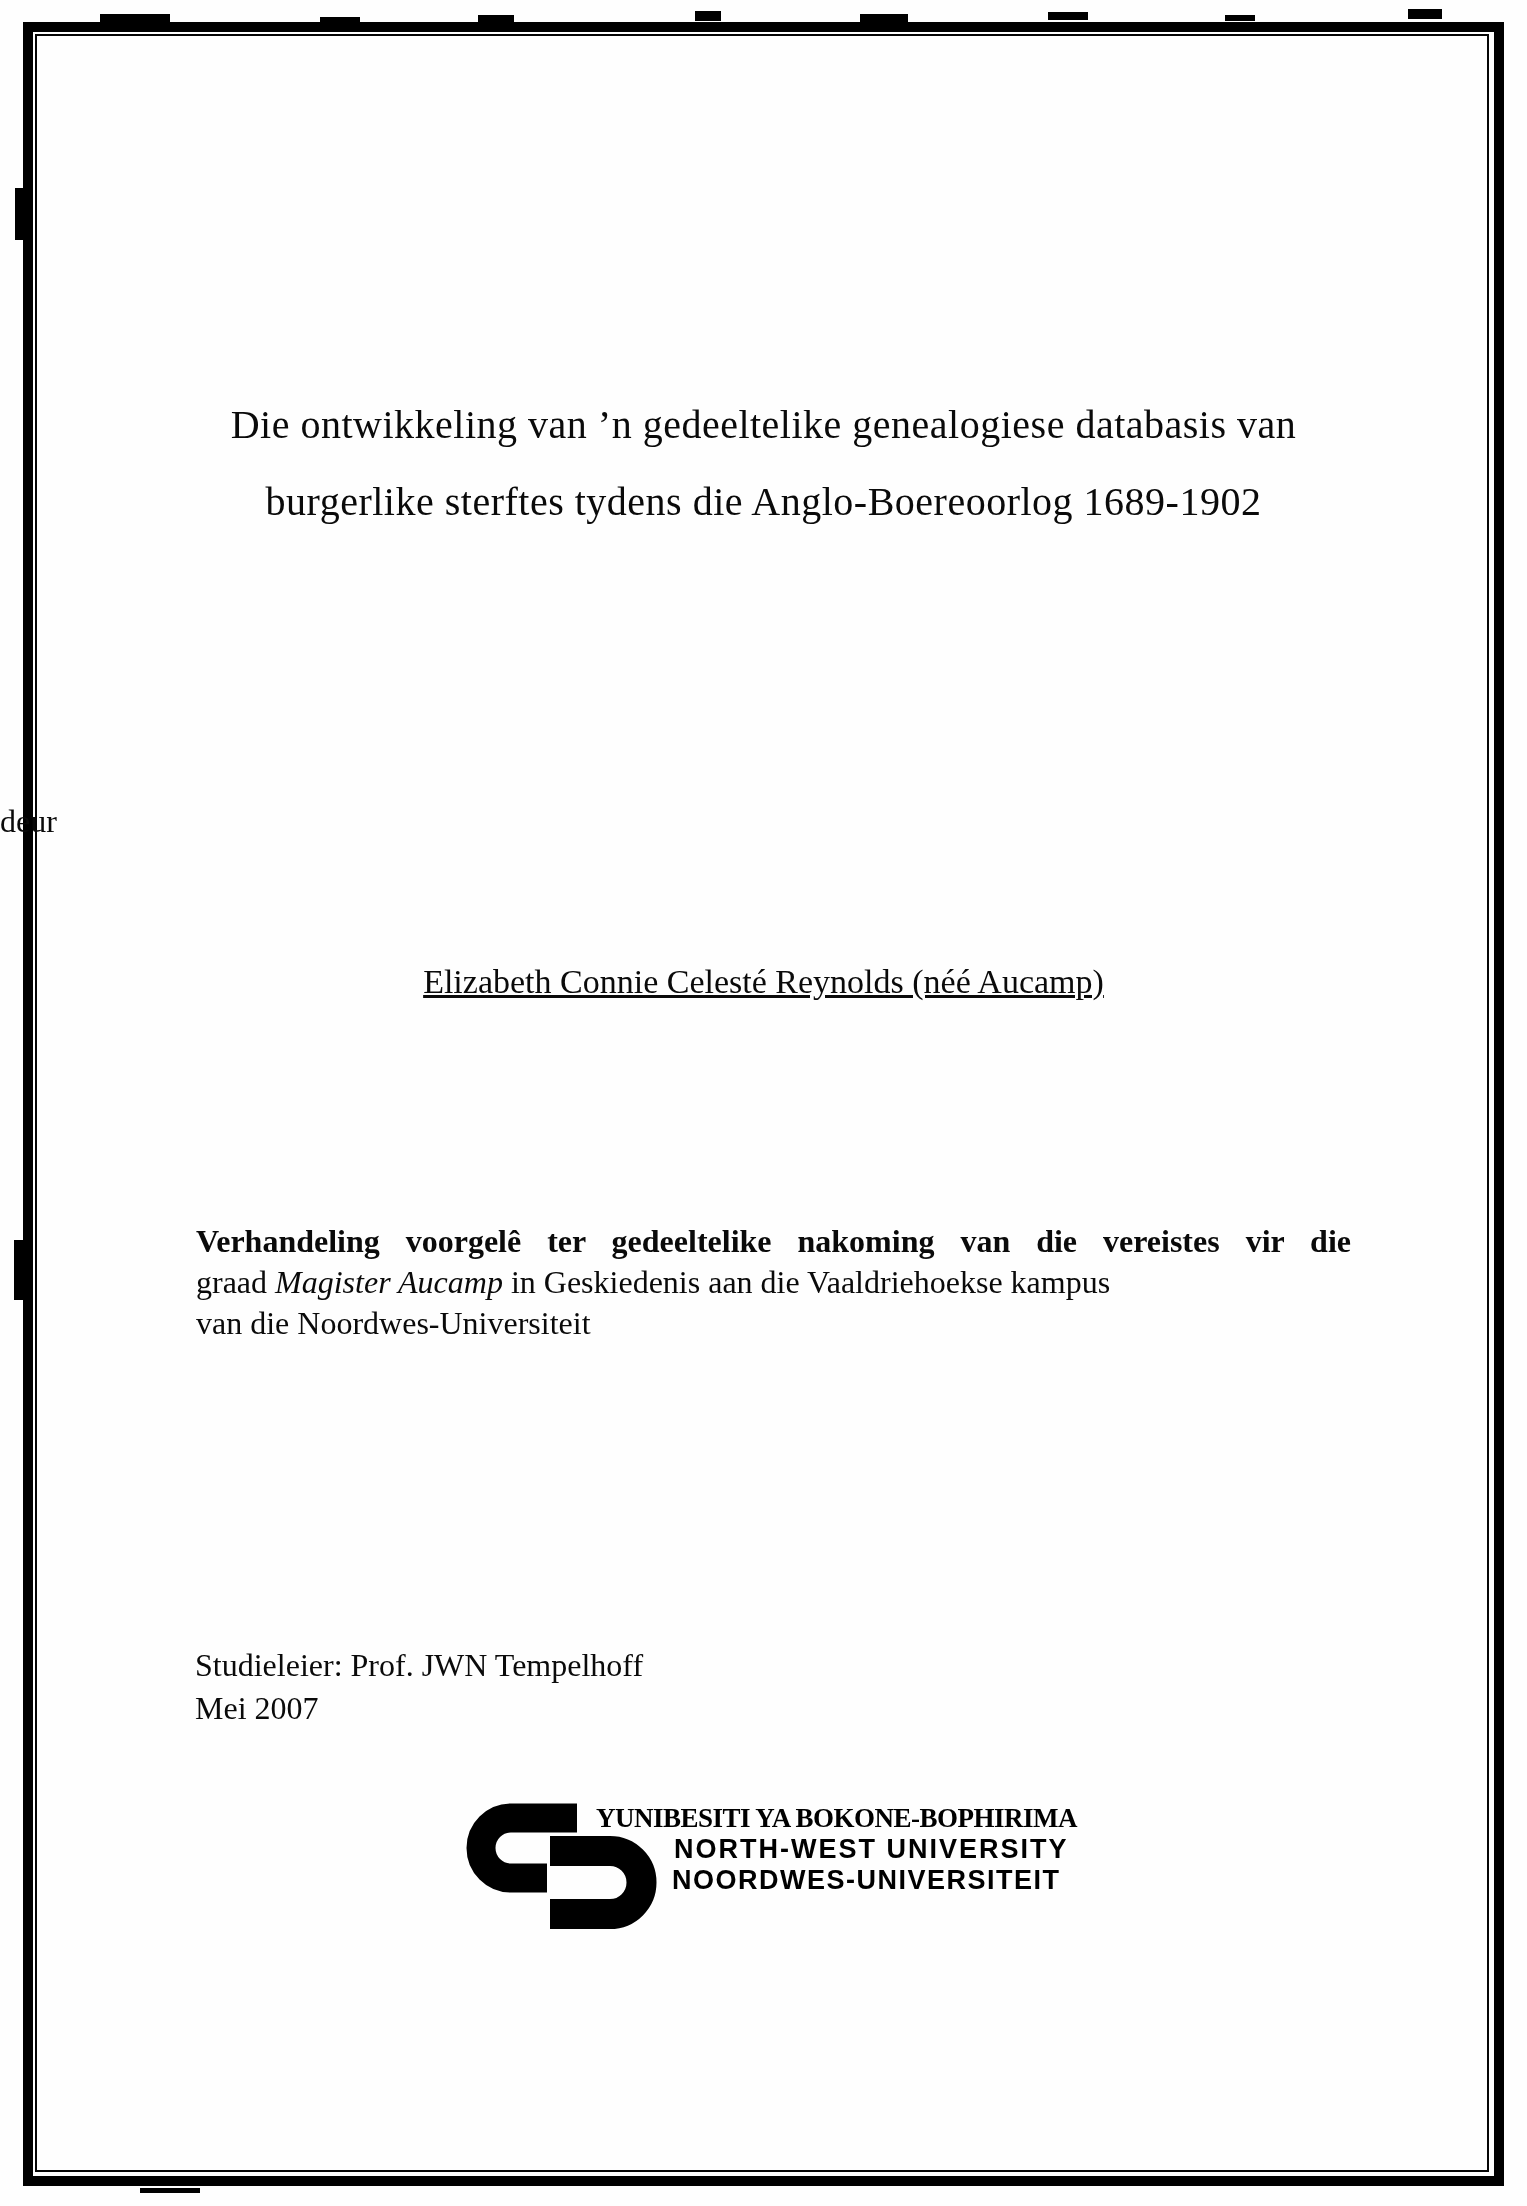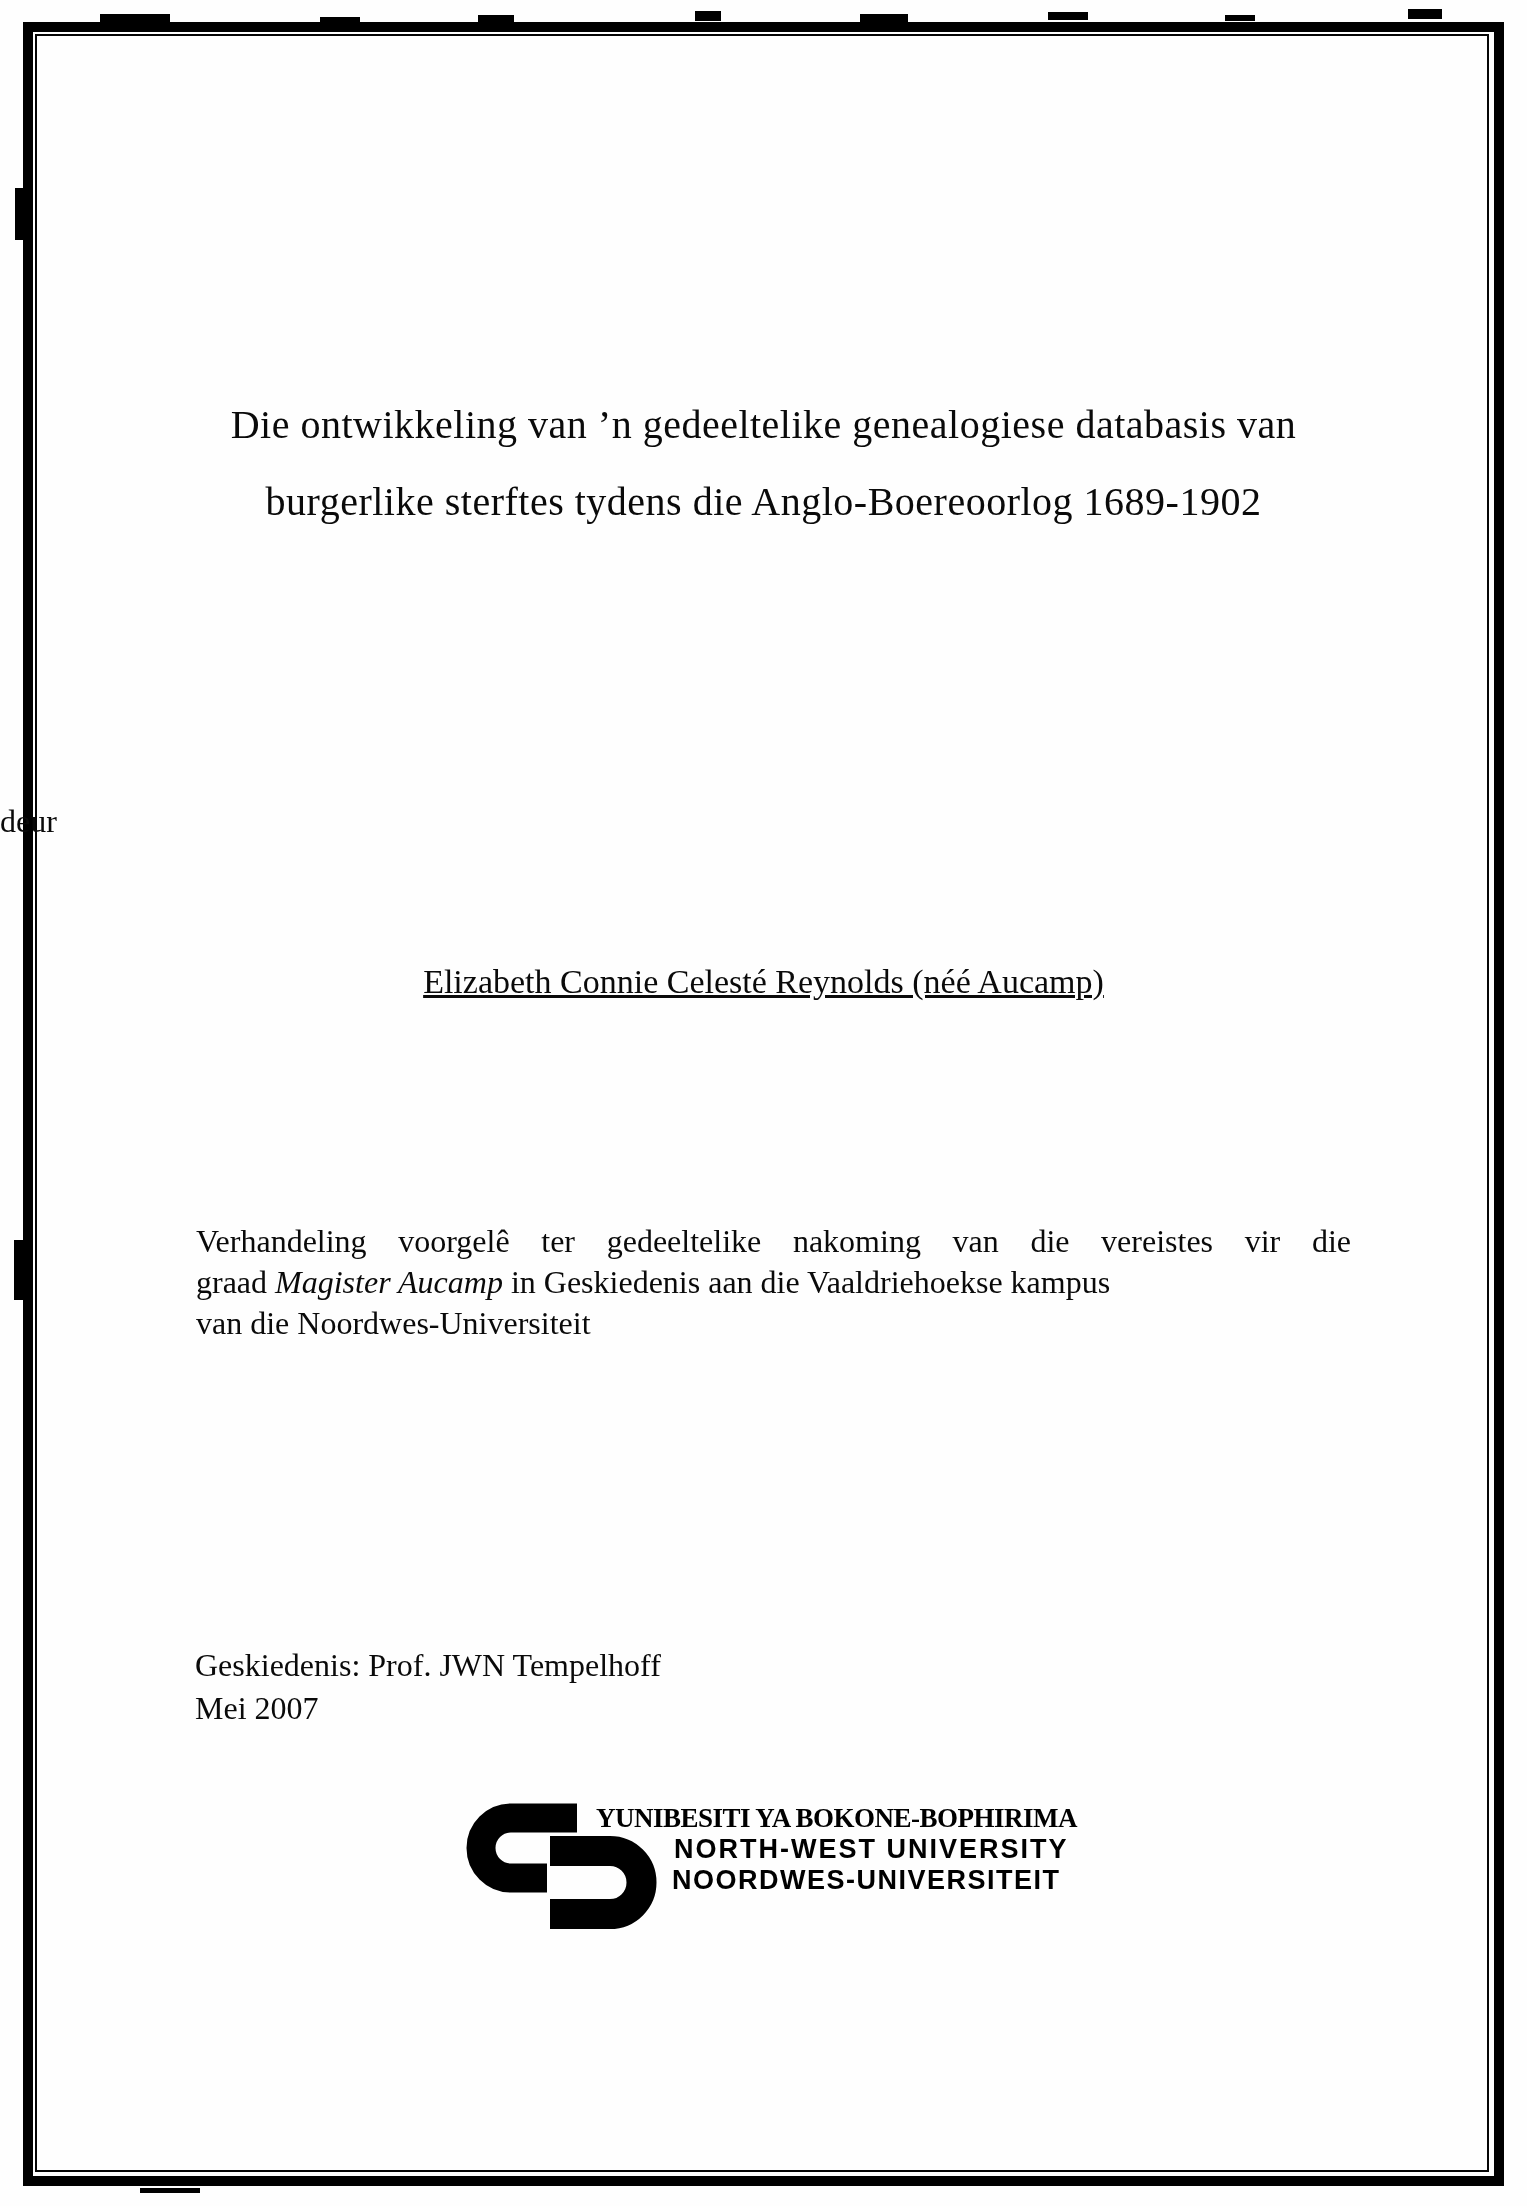--- a/index.html
+++ b/index.html
@@ -66,20 +66,21 @@
     position: absolute;
     left: 196px;
     width: 1155px;
     top: 1221px;
     font-size: 32px;
     line-height: 41px;
   }
   .statement .js-line {
     text-align: justify;
     text-align-last: justify;
+    font-weight: bold;
   }
   .statement .it { font-style: italic; }
   .supervisor-block {
     position: absolute;
     left: 195px;
     top: 1644px;
     font-size: 32px;
     line-height: 43px;
   }
   
@@ -133,21 +134,21 @@
 
   <div class="author">Elizabeth Connie Celesté Reynolds (néé Aucamp)</div>
 
   <div class="statement">
     <div class="js-line">Verhandeling voorgelê ter gedeeltelike nakoming van die vereistes vir die</div>
     <div><span>graad </span><span class="it">Magister Aucamp</span><span> in Geskiedenis aan die Vaaldriehoekse kampus</span></div>
     <div>van die Noordwes-Universiteit</div>
   </div>
 
   <div class="supervisor-block">
-    <div>Geskiedenis: Prof. JWN Tempelhoff</div>
+    <div>Studieleier: Prof. JWN Tempelhoff</div>
     <div>Mei 2007</div>
   </div>
 
   <div class="logo">
     <svg class="logo-mark" width="206" height="140" viewBox="0 0 206 140">
 
       <path d="M 119 22 L 53 22 A 30 30 0 0 0 53 82 L 89 82" fill="none" stroke="#000" stroke-width="29" stroke-linecap="butt"></path>
 
       <path d="M 92 55 L 152 55 A 31.5 31.5 0 0 1 152 118 L 92 118" fill="none" stroke="#000" stroke-width="30" stroke-linecap="butt"></path>
     </svg>

